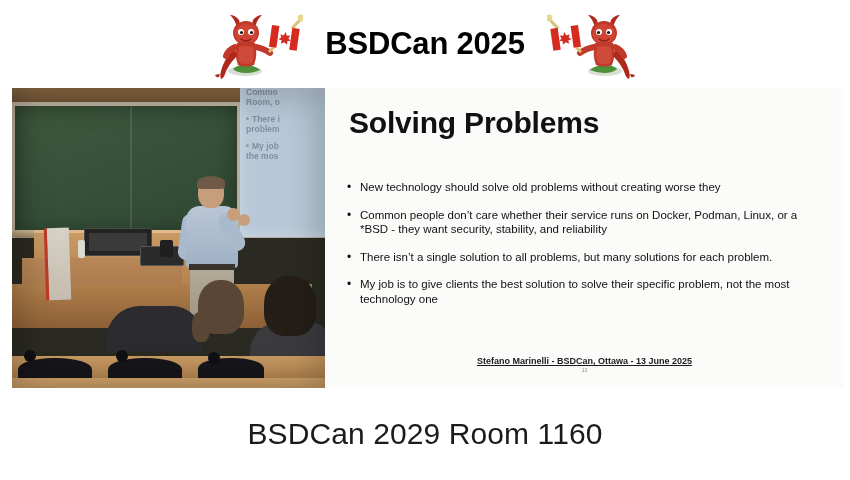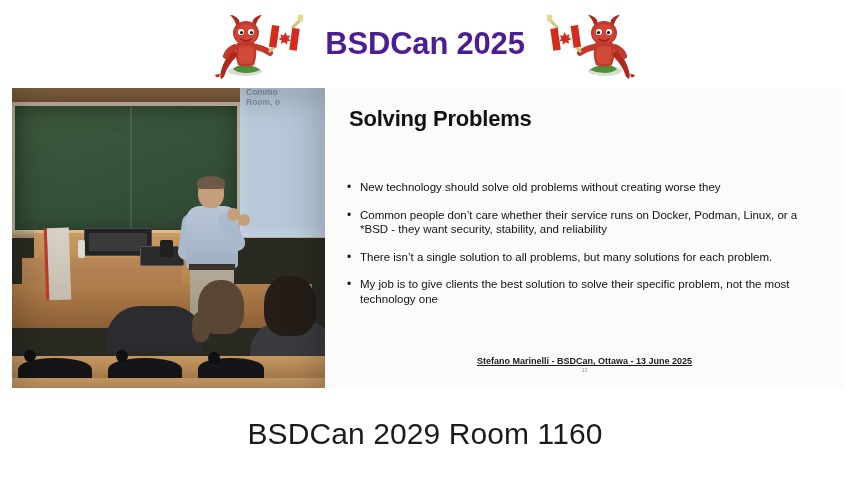--- a/index.html
+++ b/index.html
@@ -32,21 +32,21 @@
     width: 850px;
     height: 88px;
     display: flex;
     align-items: center;
     justify-content: center;
     gap: 22px;
   }
   .brand-title {
     font-size: 31px;
     font-weight: bold;
-    color: #4c1d95;
+    color: #000000;
     letter-spacing: -0.2px;
     white-space: nowrap;
     line-height: 1;
     padding-bottom: 2px;
   }
 
   
   .daemon-mark {
     width: 88px;
     height: 70px;
@@ -249,21 +249,21 @@
     left: 313px;
     top: 0;
     width: 519px;
     height: 300px;
     background: #fbfbfa;
   }
   .slide-title {
     position: absolute;
     left: 24px;
     top: 18px;
-    font-size: 22px;
+    font-size: 30px;
     font-weight: bold;
     color: #111111;
     letter-spacing: -0.2px;
   }
   .bullets {
     position: absolute;
     left: 22px;
     top: 92px;
     width: 478px;
   }
@@ -398,20 +398,24 @@
     <div class="v-scene">
       <div class="v-walltop"></div>
       <div class="v-wall"></div>
       <div class="v-board"></div>
       <div class="v-boardledge"></div>
 
       <div class="v-screen">
         <div class="v-screen-txt">
           <div class="b"><span>Commo</span><br>
             <span>Room, o</span></div>
+          <div class="b"><span class="d">•</span><span>There i</span><br>
+            <span>problem</span></div>
+          <div class="b"><span class="d">•</span><span>My job</span><br>
+            <span>the mos</span></div>
         </div>
       </div>
 
       <div class="v-desk"></div>
       <div class="v-deskfront"></div>
       <div class="v-desk2"></div>
       <div class="v-poster"></div>
       <div class="v-laptop1"></div>
       <div class="v-laptop2"></div>
       <div class="v-bottle"></div>

